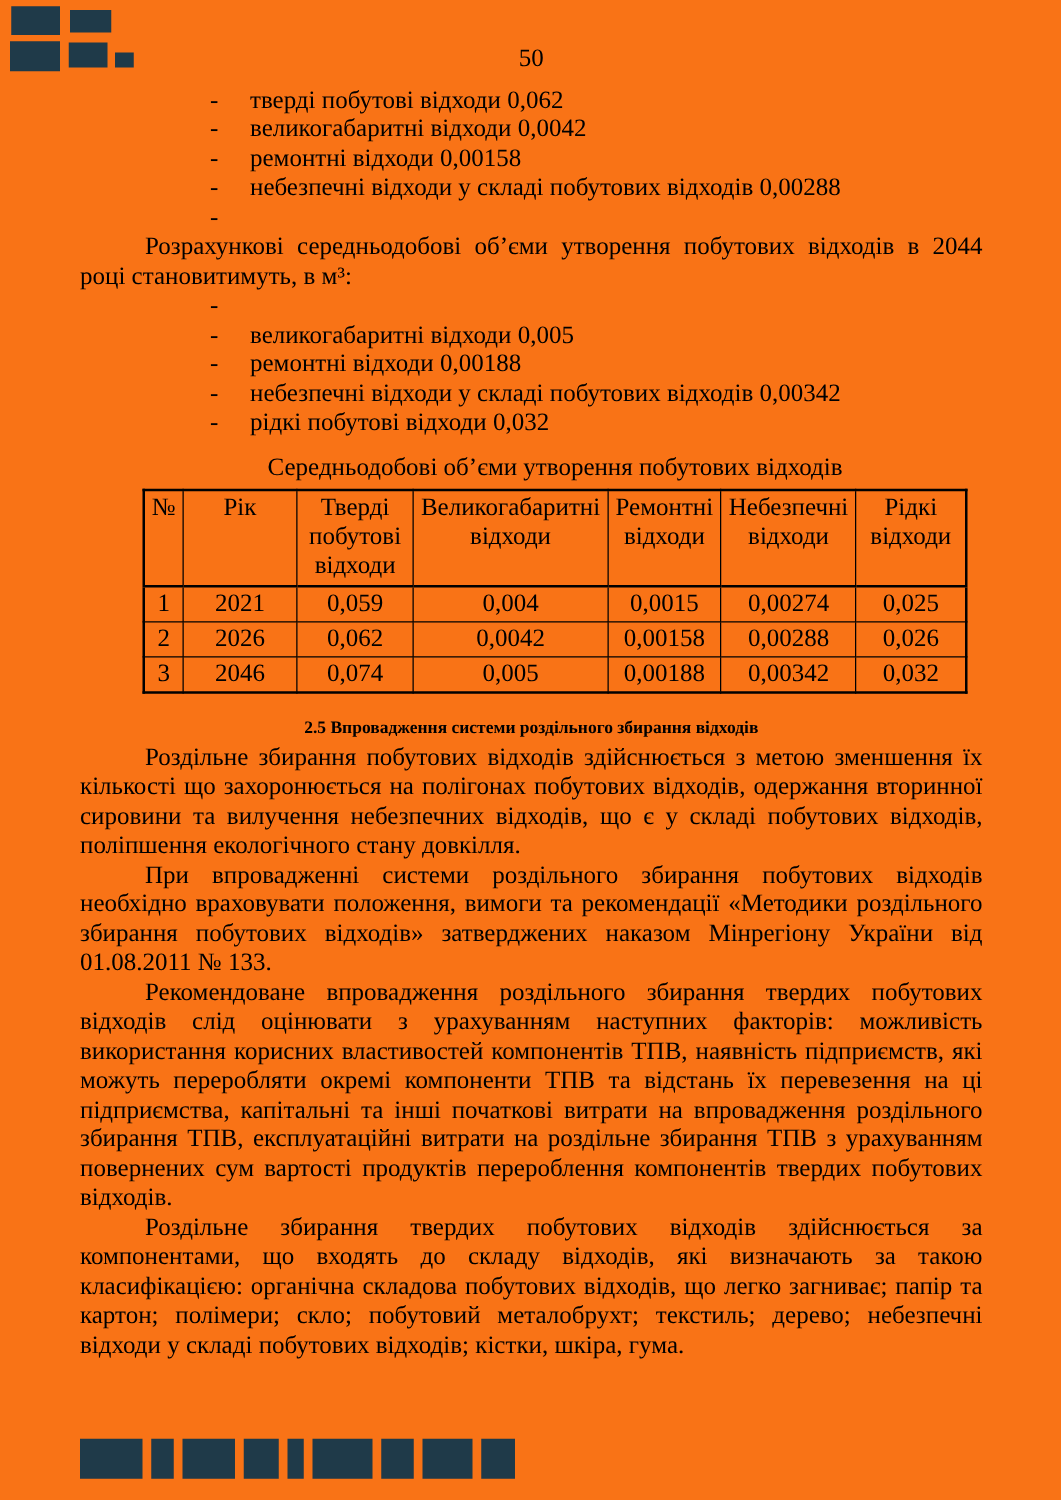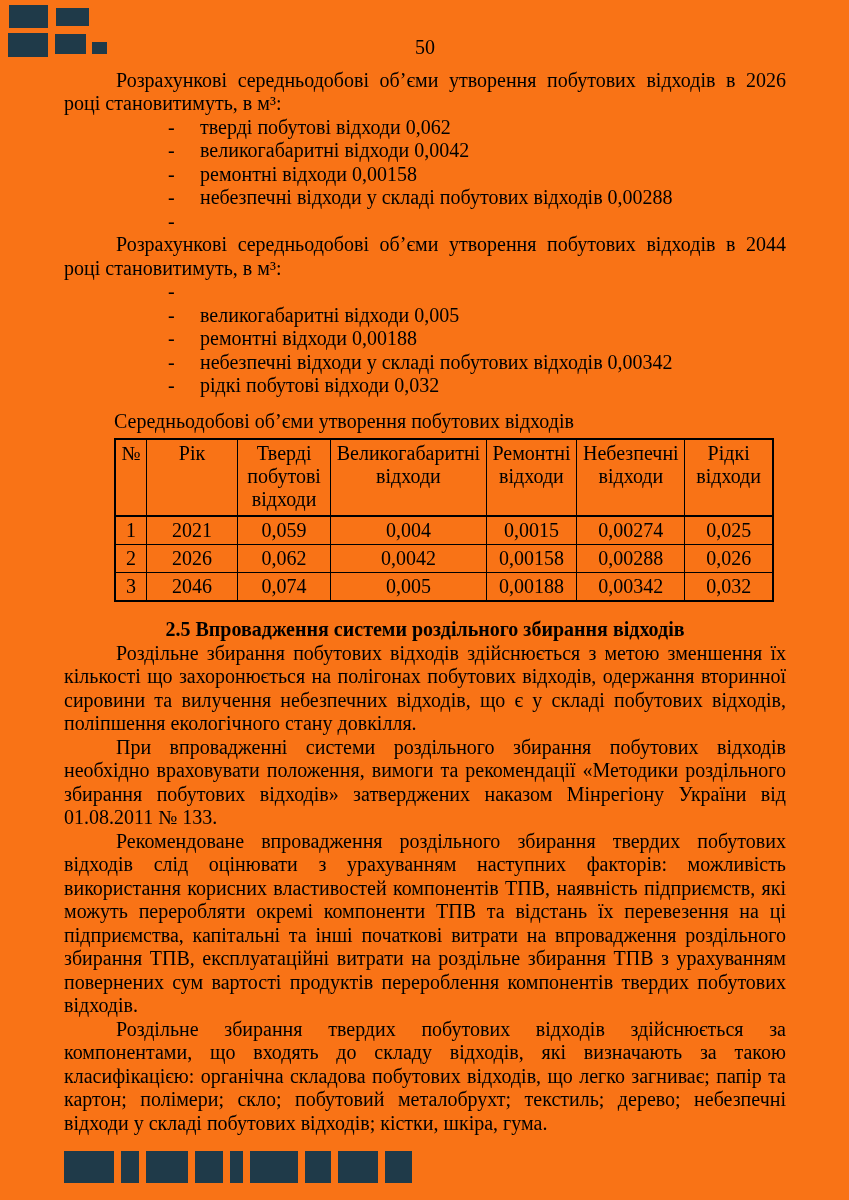--- a/index.html
+++ b/index.html
@@ -13,52 +13,51 @@
     line-height:23.5px;
     overflow:hidden;
   }
   .content { position:absolute; left:64px; top:36px; width:722px; }
   .page-number { text-align:center; margin:0 0 9px 0; }
   .para { margin:0; text-align:justify; text-indent:52px; }
   .blist { list-style:none; margin:0; padding:0; }
   .blist li { display:flex; padding-left:104px; }
   .dash { width:32px; flex:none; }
   .tbl-wrap { width:660px; margin:12px 0 0 50px; }
-  .caption { margin:0 0 5px 0; }
+  .caption { text-align:center; margin:0 0 5px 0; }
   table.waste { border-collapse:collapse; width:660px; border:2px solid #000; table-layout:fixed; }
   table.waste th, table.waste td {
     border:1px solid #000;
     text-align:center;
     font-weight:normal;
     padding:1px 4px;
     overflow:hidden;
   }
   table.waste thead th { vertical-align:top; line-height:23px; padding-top:2px; padding-bottom:4px; border-bottom:2px solid #000; }
   table.waste tbody td { line-height:25px; }
-  .heading { font-size:20px; font-weight:bold; text-align:center; margin:16px 0 0 0; }
+  .heading { font-size:14px; font-weight:bold; text-align:center; margin:16px 0 0 0; }
   .artifact { position:absolute; background:#1f3a49; }
   .artifact-row { position:absolute; left:64px; top:1151px; display:flex; gap:7px; }
   .artifact-row div { background:#1f3a49; height:32px; }
 </style>
 </head>
 <body>
 
 <div class="page">
 
   <div class="artifact" style="left:9px;top:5px;width:39px;height:23px"></div>
   <div class="artifact" style="left:56px;top:8px;width:33px;height:18px"></div>
   <div class="artifact" style="left:8px;top:33px;width:40px;height:24px"></div>
   <div class="artifact" style="left:55px;top:34px;width:31px;height:20px"></div>
   <div class="artifact" style="left:92px;top:42px;width:15px;height:12px"></div>
 
   <div class="content">
 
     <div class="page-number">50</div>
 
-    <p class="para">Розрахункові середньодобові об’єми утворення побутових відходів в 2026 році становитимуть, в м³:</p>
 
     <ul class="blist">
       <li>
           <span class="dash">-</span>
           <span>тверді побутові відходи 0,062</span>
         </li>
       <li>
           <span class="dash">-</span>
           <span>великогабаритні відходи 0,0042</span>
         </li>

